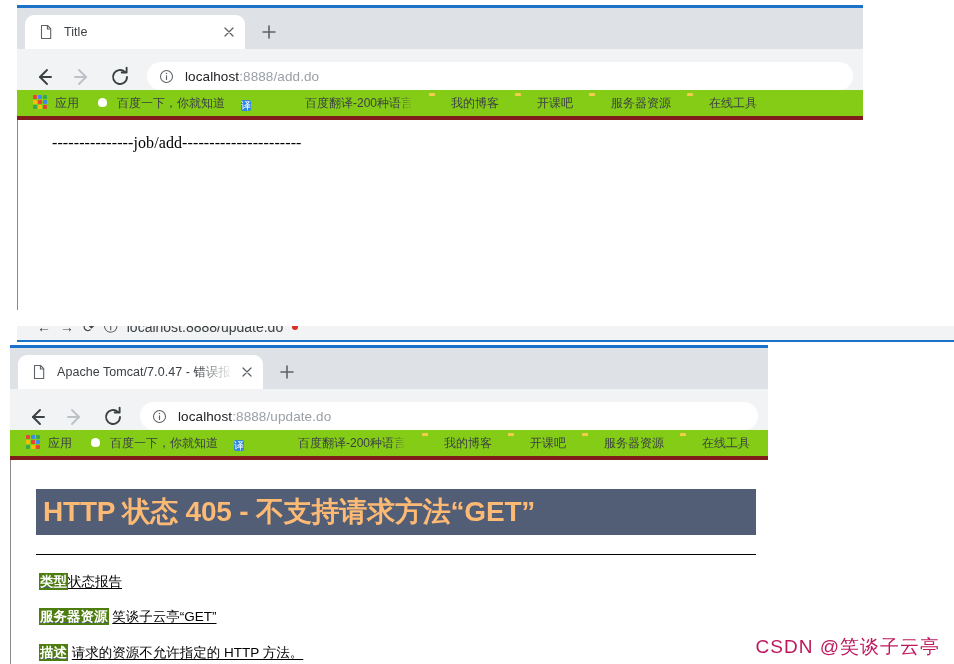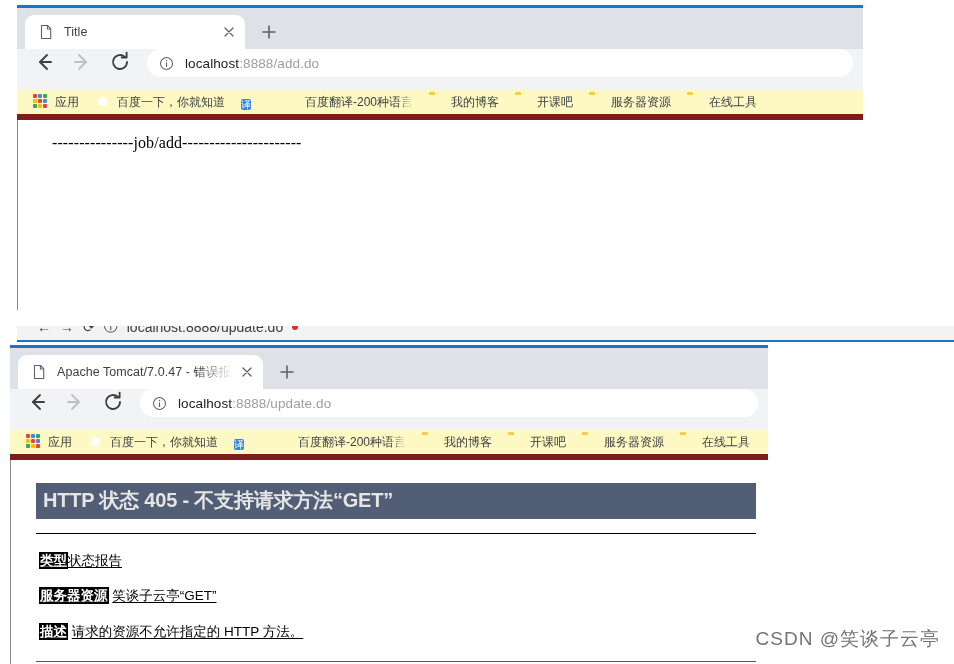--- a/index.html
+++ b/index.html
@@ -80,21 +80,21 @@
     margin: 0 0 3px 10px;
     flex: 0 0 28px;
     position: relative;
     color: #5f6368;
   }
 
   .toolbar {
     height: 41px;
     background: #f1f3f4;
     display: flex;
-    align-items: flex-start;
+    align-items: flex-end;
     padding: 0 10px 0 14px;
     box-sizing: border-box;
   }
   .nav-btn {
     width: 26px;
     height: 26px;
     margin-right: 12px;
     flex: 0 0 26px;
     position: relative;
     color: #3c4043;
@@ -121,26 +121,26 @@
   .omnibox-text {
     font-size: 13.5px;
     color: #9aa0a6;
     white-space: nowrap;
     letter-spacing: 0.1px;
   }
   .omnibox-text .host { color: #202124; }
 
   .bookmarks {
     height: 30px;
-    background: #fef9c3;
+    background: #84cc16;
     display: flex;
     align-items: center;
     padding-left: 16px;
     box-sizing: border-box;
-    border-bottom: 6px solid #7f1d1d;
+    border-bottom: 4px solid #7f1d1d;
   }
   .bm {
     display: flex;
     align-items: center;
     margin-right: 16px;
     white-space: nowrap;
   }
   .bm-icon {
     width: 16px;
     height: 16px;
@@ -238,42 +238,42 @@
   }
 
   
   .tomcat-page {
     padding: 10px 12px 0 9px;
     box-sizing: border-box;
     font-family: "Liberation Sans", "DejaVu Sans", sans-serif;
   }
   .tomcat-h1 {
     background: #525D76;
-    color: #e5e5e5;
-    font-size: 20px;
+    color: #fdba74;
+    font-size: 28px;
     font-weight: bold;
     padding: 5px 6px 6px 7px;
     letter-spacing: -0.2px;
     line-height: 1.25;
   }
   .tomcat-hr {
     height: 1px;
     background: #000000;
     border: 0;
     margin: 11px 0 0 0;
   }
   .tomcat-hr.thin { background: #555; }
   .tomcat-p {
     font-size: 13.5px;
     color: #000000;
     margin: 18px 0 0 3px;
     line-height: 1.3;
   }
   .hl {
-    background: #000000;
+    background: #4d7c0f;
     color: #ffffff;
     font-weight: bold;
     padding: 1px 1px;
     text-decoration: underline;
     text-decoration-color: #525D76;
   }
   .ul-txt {
     text-decoration: underline;
     text-decoration-thickness: 1px;
     text-underline-offset: 2px;
@@ -318,23 +318,23 @@
     display: flex;
     align-items: center;
     gap: 9px;
   }
   .ghost-dot { width: 6px; height: 6px; background: #d93025; border-radius: 50%; }
 
   
   .watermark {
     position: absolute;
     right: 14px;
-    bottom: 12px;
+    bottom: 4px;
     font-size: 19px;
-    color: #737373;
+    color: #be185d;
     letter-spacing: 1px;
     white-space: nowrap;
   }
 </style>
 </head>
 <body>
 
 <div class="bg-window">
   <div class="bg-window-strip"></div>
   <div class="bg-toolbar-ghost">

